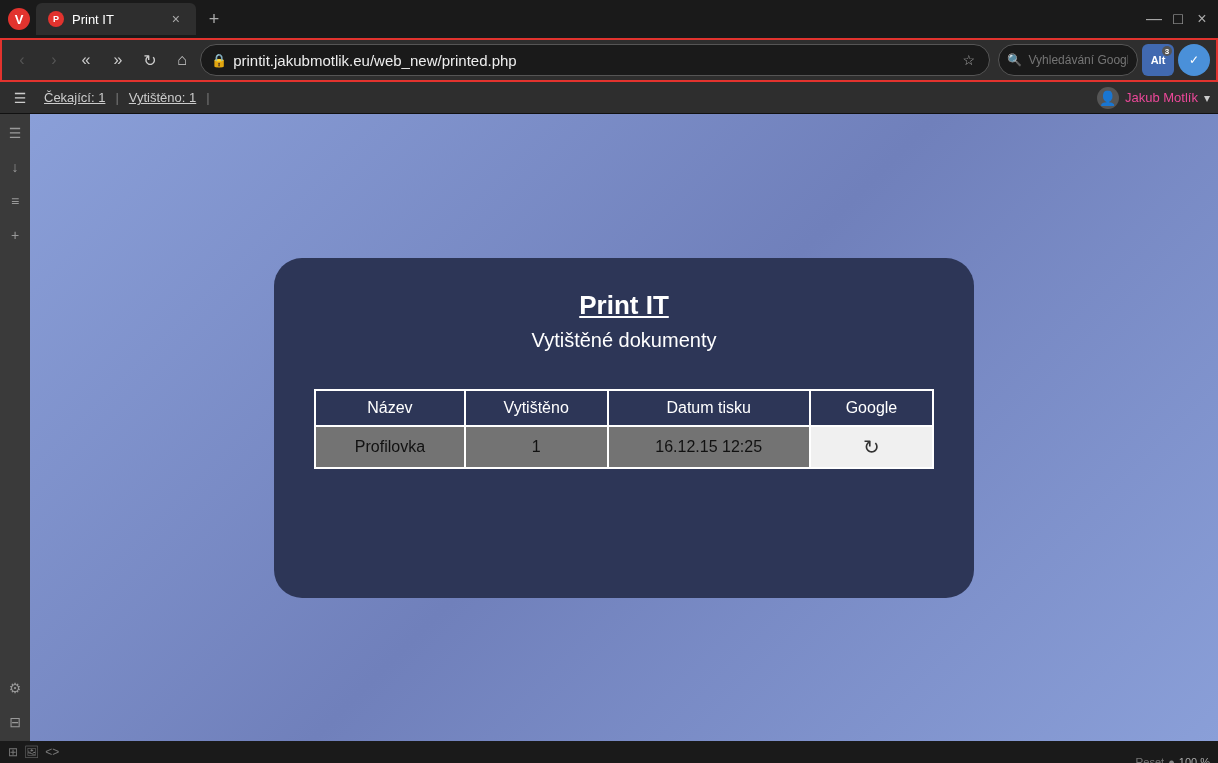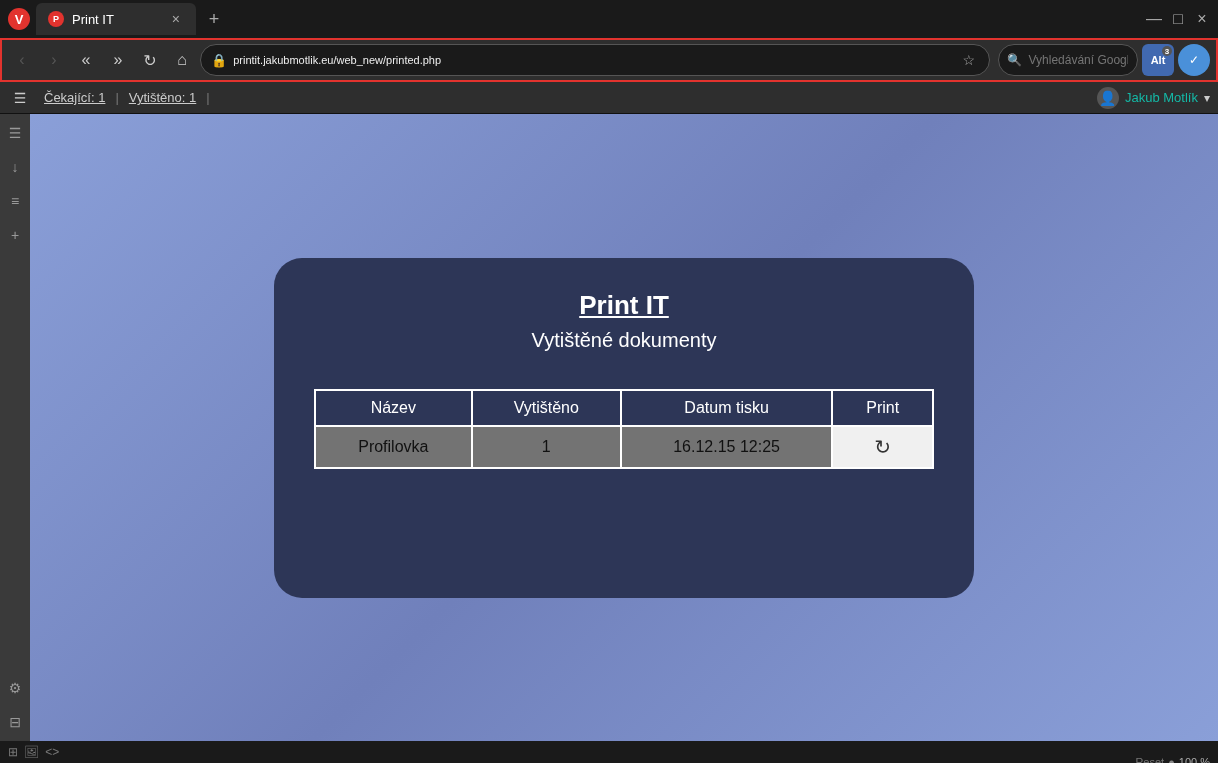--- a/index.html
+++ b/index.html
@@ -107,21 +107,21 @@
       gap: 6px;
       border: 1px solid #555;
     }
     .address-bar-icon { color: #aaa; font-size: 13px; }
     .address-bar-input {
       flex: 1;
       background: transparent;
       border: none;
       outline: none;
       color: #eee;
-      font-size: 11px;
+      font-size: 15px;
     }
     .address-bar-actions {
       display: flex; align-items: center; gap: 4px;
     }
     .address-action-btn {
       color: #aaa;
       font-size: 14px;
       cursor: pointer;
       padding: 2px 4px;
     }
@@ -198,21 +198,21 @@
     }
     .user-icon {
       width: 22px; height: 22px;
       border-radius: 50%;
       background: #555;
       display: flex; align-items: center; justify-content: center;
       color: #ccc;
       font-size: 14px;
     }
     .user-name {
-      color: #14b8a6;
+      color: #ec4899;
       font-size: 13px;
     }
     .user-dropdown {
       color: #ccc;
       font-size: 12px;
       cursor: pointer;
     }
 
     
     .main-area {
@@ -421,21 +421,21 @@
     <div class="page-content">
       <div class="card">
         <div class="card-title">Print IT</div>
         <div class="card-subtitle">Vytištěné dokumenty</div>
         <table class="data-table">
           <thead>
             <tr>
               <th>Název</th>
               <th>Vytištěno</th>
               <th>Datum tisku</th>
-              <th>Print</th>
+              <th>Google</th>
             </tr>
           </thead>
           <tbody>
             <tr>
               <td>Profilovka</td>
               <td>1</td>
               <td>16.12.15 12:25</td>
               <td class="reprint-cell">↻</td>
             </tr>
           </tbody>

